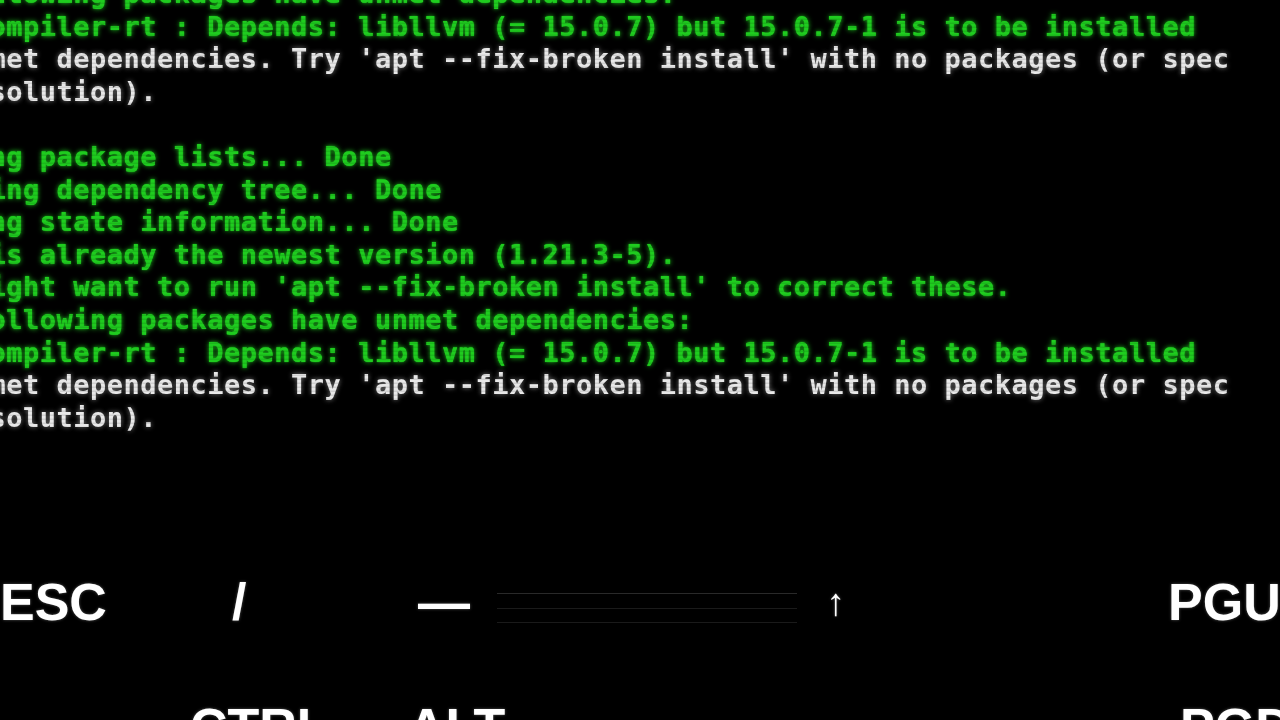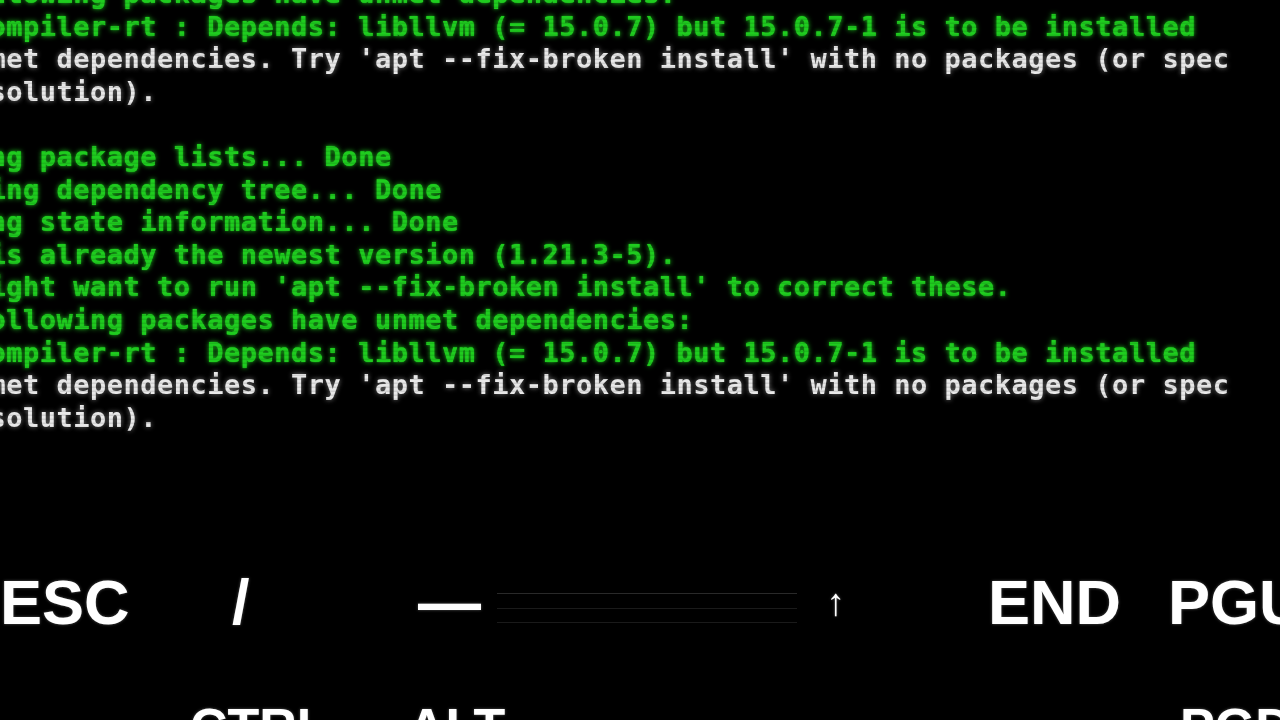--- a/index.html
+++ b/index.html
@@ -80,21 +80,21 @@
     height: 84px;
   }
   #osk-row-main { top: 0px; }
   #osk-row-mod  { top: 125px; }
 
   .key {
     position: absolute;
     color: #ffffff;
     font-family: "Liberation Sans", sans-serif;
     font-weight: 700;
-    font-size: 63px;
+    font-size: 52px;
     line-height: 84px;
     white-space: nowrap;
     text-shadow: 0 0 3px rgba(255,255,255,0.35);
   }
 
   
   .keybar {
     position: absolute;
     height: 1px;
     background: rgba(255,255,255,0.16);
@@ -140,21 +140,20 @@
   <div class="osk-row" id="osk-row-main">
     <div class="key" style="left:0px;">ESC</div>
     <div class="key" style="left:232px;">/</div>
     <div class="key" style="left:418px;">—</div>
 
     <div class="keybar" style="left:497px; top:33px;  width:300px;"></div>
     <div class="keybar b2" style="left:497px; top:48px;  width:300px;"></div>
     <div class="keybar b2" style="left:497px; top:62px;  width:300px;"></div>
 
     <div class="key arrow" style="left:826px;">↑</div>
-    <div class="key" style="left:988px;">END</div>
     <div class="key" style="left:1168px;">PGUP</div>
   </div>
 
   <div class="osk-row" id="osk-row-mod">
     <div class="key mod" style="left:190px;">CTRL</div>
     <div class="key mod" style="left:408px;">ALT</div>
     <div class="key mod" style="left:1180px;">PGDN</div>
   </div>
 
 </div>

